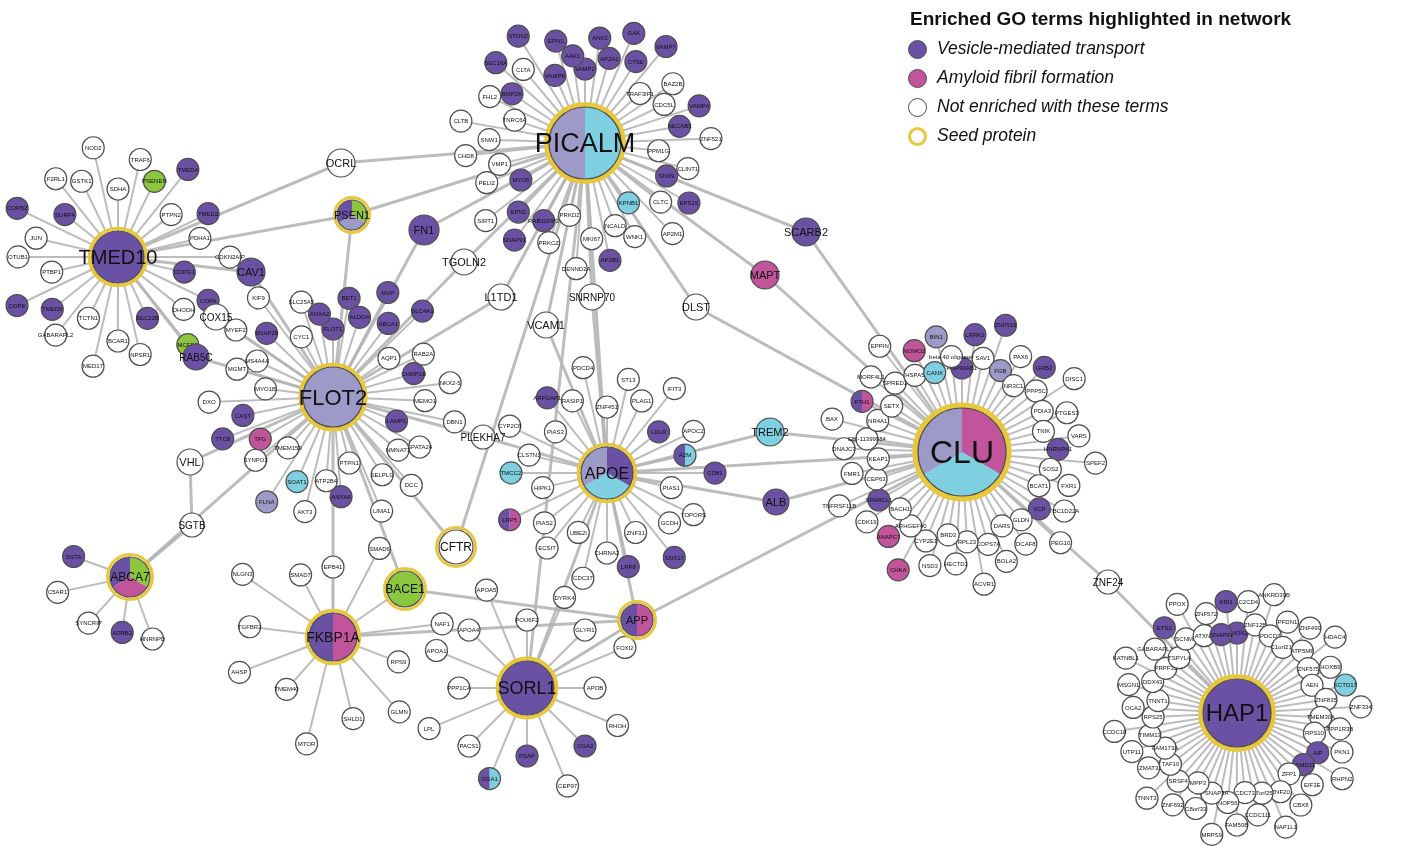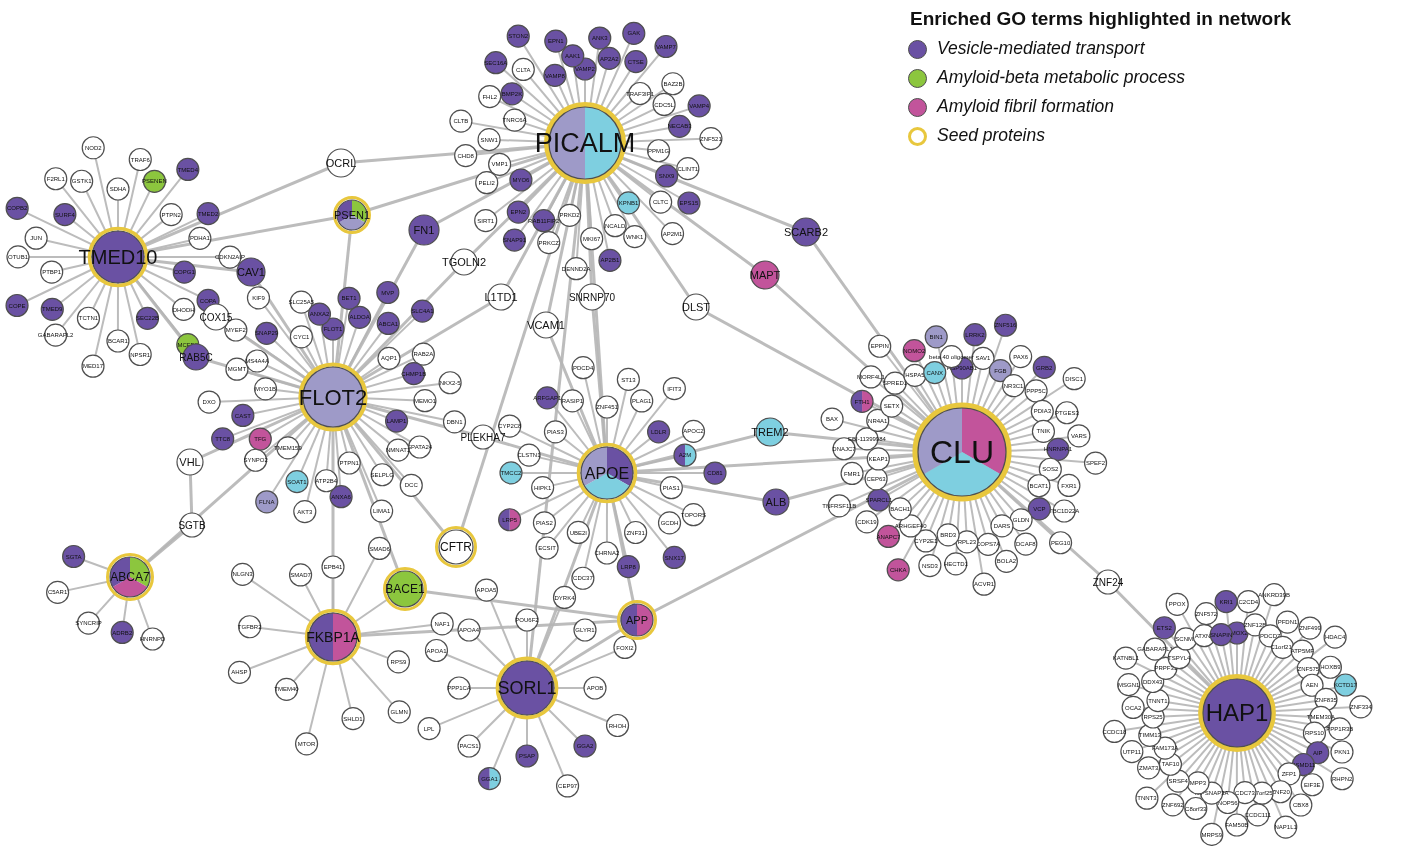--- a/index.html
+++ b/index.html
@@ -1704,26 +1704,26 @@
     </svg>
 
   <div class="legend">
     <div class="legend-title">Enriched GO terms highlighted in network</div>
     <div>
         <div class="legend-item">
           <span class="swatch" style="background: rgb(106, 81, 163); border: 1.5px solid rgb(77, 77, 77);"></span>
           <span class="legend-label">Vesicle-mediated transport</span>
         </div>
         <div class="legend-item">
-          <span class="swatch" style="background: rgb(140, 198, 62); border: 1.5px solid rgb(77, 77, 77);"></span>
-          <span class="legend-label">Amyloid-beta metabolic process</span>
-        </div>
-        <div class="legend-item">
           <span class="swatch" style="background: rgb(194, 84, 155); border: 1.5px solid rgb(77, 77, 77);"></span>
           <span class="legend-label">Amyloid fibril formation</span>
         </div>
         <div class="legend-item">
+          <span class="swatch" style="background: rgb(255, 255, 255); border: 1.5px solid rgb(77, 77, 77);"></span>
+          <span class="legend-label">Not enriched with these terms</span>
+        </div>
+        <div class="legend-item">
           <span class="swatch" style="background: rgb(255, 255, 255); border: 3px solid rgb(232, 199, 61);"></span>
-          <span class="legend-label">Seed proteins</span>
+          <span class="legend-label">Seed protein</span>
         </div>
       </div>
   </div>
 </div>
 
 </body></html>

